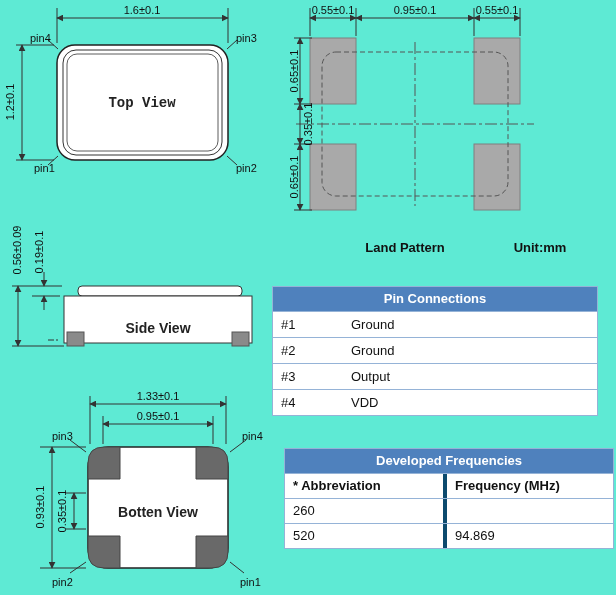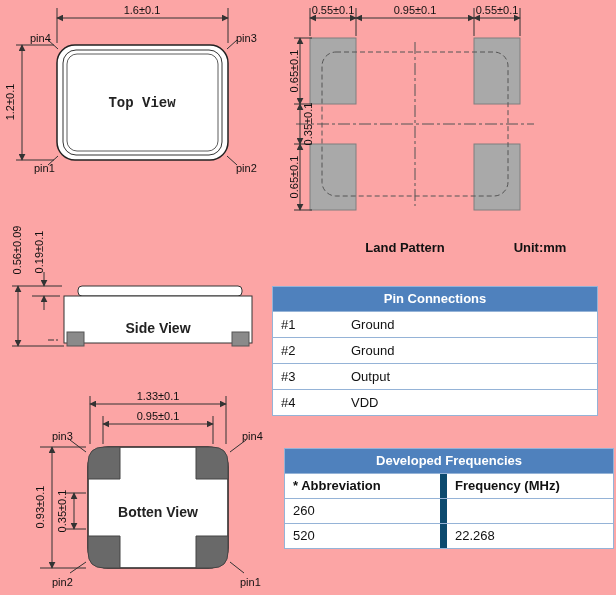--- a/index.html
+++ b/index.html
@@ -1,35 +1,35 @@
 <!DOCTYPE html>
 <html><head>
 <meta charset="utf-8">
 <style>
   * { margin:0; padding:0; box-sizing:border-box; }
   body { background:#fff; }
-  .canvas { position:relative; width:616px; height:595px; background:#fca5a5; overflow:hidden;
+  .canvas { position:relative; width:616px; height:595px; background:#5eead4; overflow:hidden;
             font-family:"Liberation Sans","DejaVu Sans",sans-serif; color:#111; }
   .abs  { position:absolute; }
   .hdim { position:absolute; width:70px; height:14px; font-size:11px; line-height:14px;
           text-align:center; white-space:nowrap; }
   .vdim { position:absolute; width:60px; height:14px; font-size:11px; line-height:14px;
           text-align:center; white-space:nowrap; transform:rotate(-90deg); }
   .pin  { position:absolute; font-size:11px; line-height:12px; }
   .view-title { position:absolute; font-size:14px; font-weight:bold; text-align:center; color:#222; }
   .caption    { position:absolute; font-size:13px; font-weight:bold; text-align:center; }
   .tbl  { position:absolute; border:1px solid #95b3d7; background:#fff; font-size:13px; }
   .tbl-header { background:#4f81bd; color:#fff; font-weight:bold; text-align:center;
                 height:24px; line-height:24px; }
   .trow { display:flex; border-top:1px solid #95b3d7; background:#fff; }
   .td   { padding:0 8px; height:24px; line-height:24px; white-space:nowrap; }
   .pin-table .td { height:25px; line-height:25px; }
   .pin-num  { width:70px; flex:none; }
   .fn       { flex:1; }
-  .col-abbr { width:162px; flex:none; border-right:7px solid #0c4a6e; }
+  .col-abbr { width:162px; flex:none; border-right:4px solid #0c4a6e; }
   .col-freq { flex:1; }
   .bold { font-weight:bold; }
 </style>
 </head>
 <body>
 
 <div class="canvas">
 
   <svg class="abs" style="left:0;top:0;" width="616" height="595" viewBox="0 0 616 595">
     <defs>
@@ -172,17 +172,17 @@
     <div class="tbl-header">Developed Frequencies</div>
     <div class="trow">
       <div class="td col-abbr bold">* Abbreviation</div>
       <div class="td col-freq bold">Frequency (MHz)</div>
     </div>
     <div class="trow">
       <div class="td col-abbr">260</div>
     </div>
     <div class="trow">
       <div class="td col-abbr">520</div>
-      <div class="td col-freq">22.268</div>
+      <div class="td col-freq">94.869</div>
     </div>
   </div>
 
 </div>
 
 </body></html>

